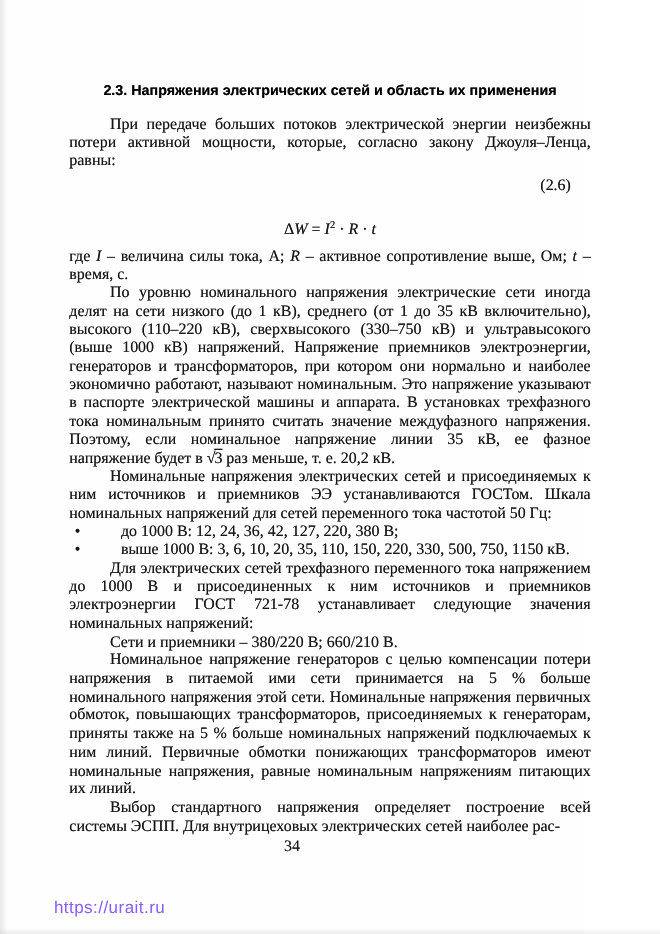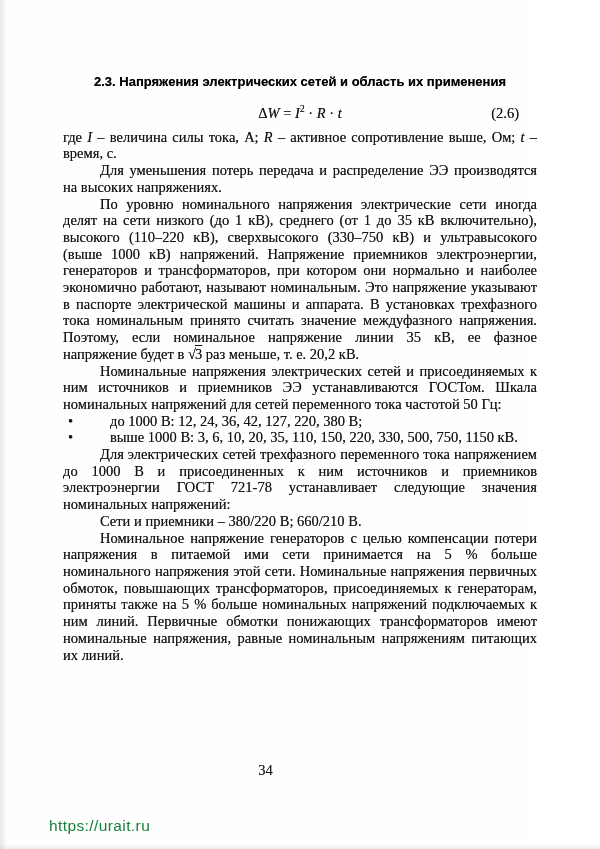--- a/index.html
+++ b/index.html
@@ -41,81 +41,82 @@
     margin: 0 0 15px 0;
   }
   p.para { margin: 0; padding: 0; }
   .indent { text-indent: 37px; }
   .it { font-style: italic; }
   .formula-row {
     position: relative;
     text-align: center; text-indent: 0;
     margin: 6px 0 7px 0;
   }
-  .formula-expr { display: inline-block; }
+  .formula-expr { display: inline-block; margin-top: 40px; }
   .formula-expr sup { font-size: 9.5px; vertical-align: super; line-height: 0; }
   .eq-number { position: absolute; right: 18px; top: 0; text-align: right; }
   .bullet-item { position: relative; padding-left: 47px; }
   .bullet-marker { position: absolute; left: 5px; top: 0; }
   .sqrt-wrap { white-space: nowrap; }
   .sqrt-sign { letter-spacing: -1px; }
   .radicand { text-decoration: overline; }
   .page-number {
     position: absolute; top: 762px; left: 0; right: 0;
     text-align: center;
     font-size: 14.5px;
     color: #1a1a1a;
     text-shadow: 0 0 0.35px rgba(0,0,0,0.6);
   }
   .watermark {
     position: absolute; left: 49px; top: 817px;
     font-family: "Liberation Sans", sans-serif;
     font-size: 15.5px;
-    color: #15803d;
+    color: #8b5cf6;
     letter-spacing: 0.4px;
   }
 </style>
 </head>
 <body>
 
 <div class="page">
 
   <div class="content">
 
     <h2 class="heading">2.3. Напряжения электрических сетей и область их применения</h2>
 
+    <p class="para indent">При передаче больших потоков электрической энергии неизбежны потери активной мощности, которые, согласно закону Джоуля–Ленца, равны:</p>
 
     <div class="formula-row">
       <span class="formula-expr"><span>Δ</span><span class="it">W</span><span> = </span><span class="it">I</span><sup>2</sup><span> · </span><span class="it">R</span><span> · </span><span class="it">t</span></span>
       <span class="eq-number">(2.6)</span>
     </div>
 
     <p class="para"><span>где </span><span class="it">I</span><span> – величина силы тока, А; </span><span class="it">R</span><span> – активное сопротивление выше, Ом; </span><span class="it">t</span><span> – время, с.</span></p>
 
-    <p class="para indent">Для уменьшения потерь передача и распределение ЭЭ производятся на высоких напряжениях.</p>
 
     <p class="para indent"><span>По уровню номинального напряжения электрические сети иногда делят на сети низкого (до 1 кВ), среднего (от 1 до 35 кВ включительно), высокого (110–220 кВ), сверхвысокого (330–750 кВ) и ультравысокого (выше 1000 кВ) напряжений. Напряжение приемников электроэнергии, генераторов и трансформаторов, при котором они нормально и наиболее экономично работают, называют номинальным. Это напряжение указывают в паспорте электрической машины и аппарата. В установках трехфазного тока номинальным принято считать значение междуфазного напряжения. Поэтому, если номинальное напряжение линии 35 кВ, ее фазное напряжение будет в </span><span class="sqrt-wrap"><span class="sqrt-sign">√</span><span class="radicand">3</span></span><span> раз меньше, т. е. 20,2 кВ.</span></p>
 
     <p class="para indent">Номинальные напряжения электрических сетей и присоединяемых к ним источников и приемников ЭЭ устанавливаются ГОСТом. Шкала номинальных напряжений для сетей переменного тока частотой 50 Гц:</p>
 
     <div class="bullet-item">
       <span class="bullet-marker">•</span>
       <span>до 1000 В: 12, 24, 36, 42, 127, 220, 380 В;</span>
     </div>
     <div class="bullet-item">
       <span class="bullet-marker">•</span>
       <span>выше 1000 В: 3, 6, 10, 20, 35, 110, 150, 220, 330, 500, 750, 1150 кВ.</span>
     </div>
 
     <p class="para indent">Для электрических сетей трехфазного переменного тока напряжением до 1000 В и присоединенных к ним источников и приемников электроэнергии ГОСТ 721-78 устанавливает следующие значения номинальных напряжений:</p>
 
     <p class="para indent">Сети и приемники – 380/220 В; 660/210 В.</p>
 
     <p class="para indent">Номинальное напряжение генераторов с целью компенсации потери напряжения в питаемой ими сети принимается на 5 % больше номинального напряжения этой сети. Номинальные напряжения первичных обмоток, повышающих трансформаторов, присоединяемых к генераторам, приняты также на 5 % больше номинальных напряжений подключаемых к ним линий. Первичные обмотки понижающих трансформаторов имеют номинальные напряжения, равные номинальным напряжениям питающих их линий.</p>
 
+    <p class="para indent">Выбор стандартного напряжения определяет построение всей системы ЭСПП. Для внутрицеховых электрических сетей наиболее рас-</p>
 
   </div>
 
   <div class="page-number">34</div>
 
   <div class="watermark">https://urait.ru</div>
 
   <div class="edge-left"></div>
   <div class="edge-bottom"></div>
 

